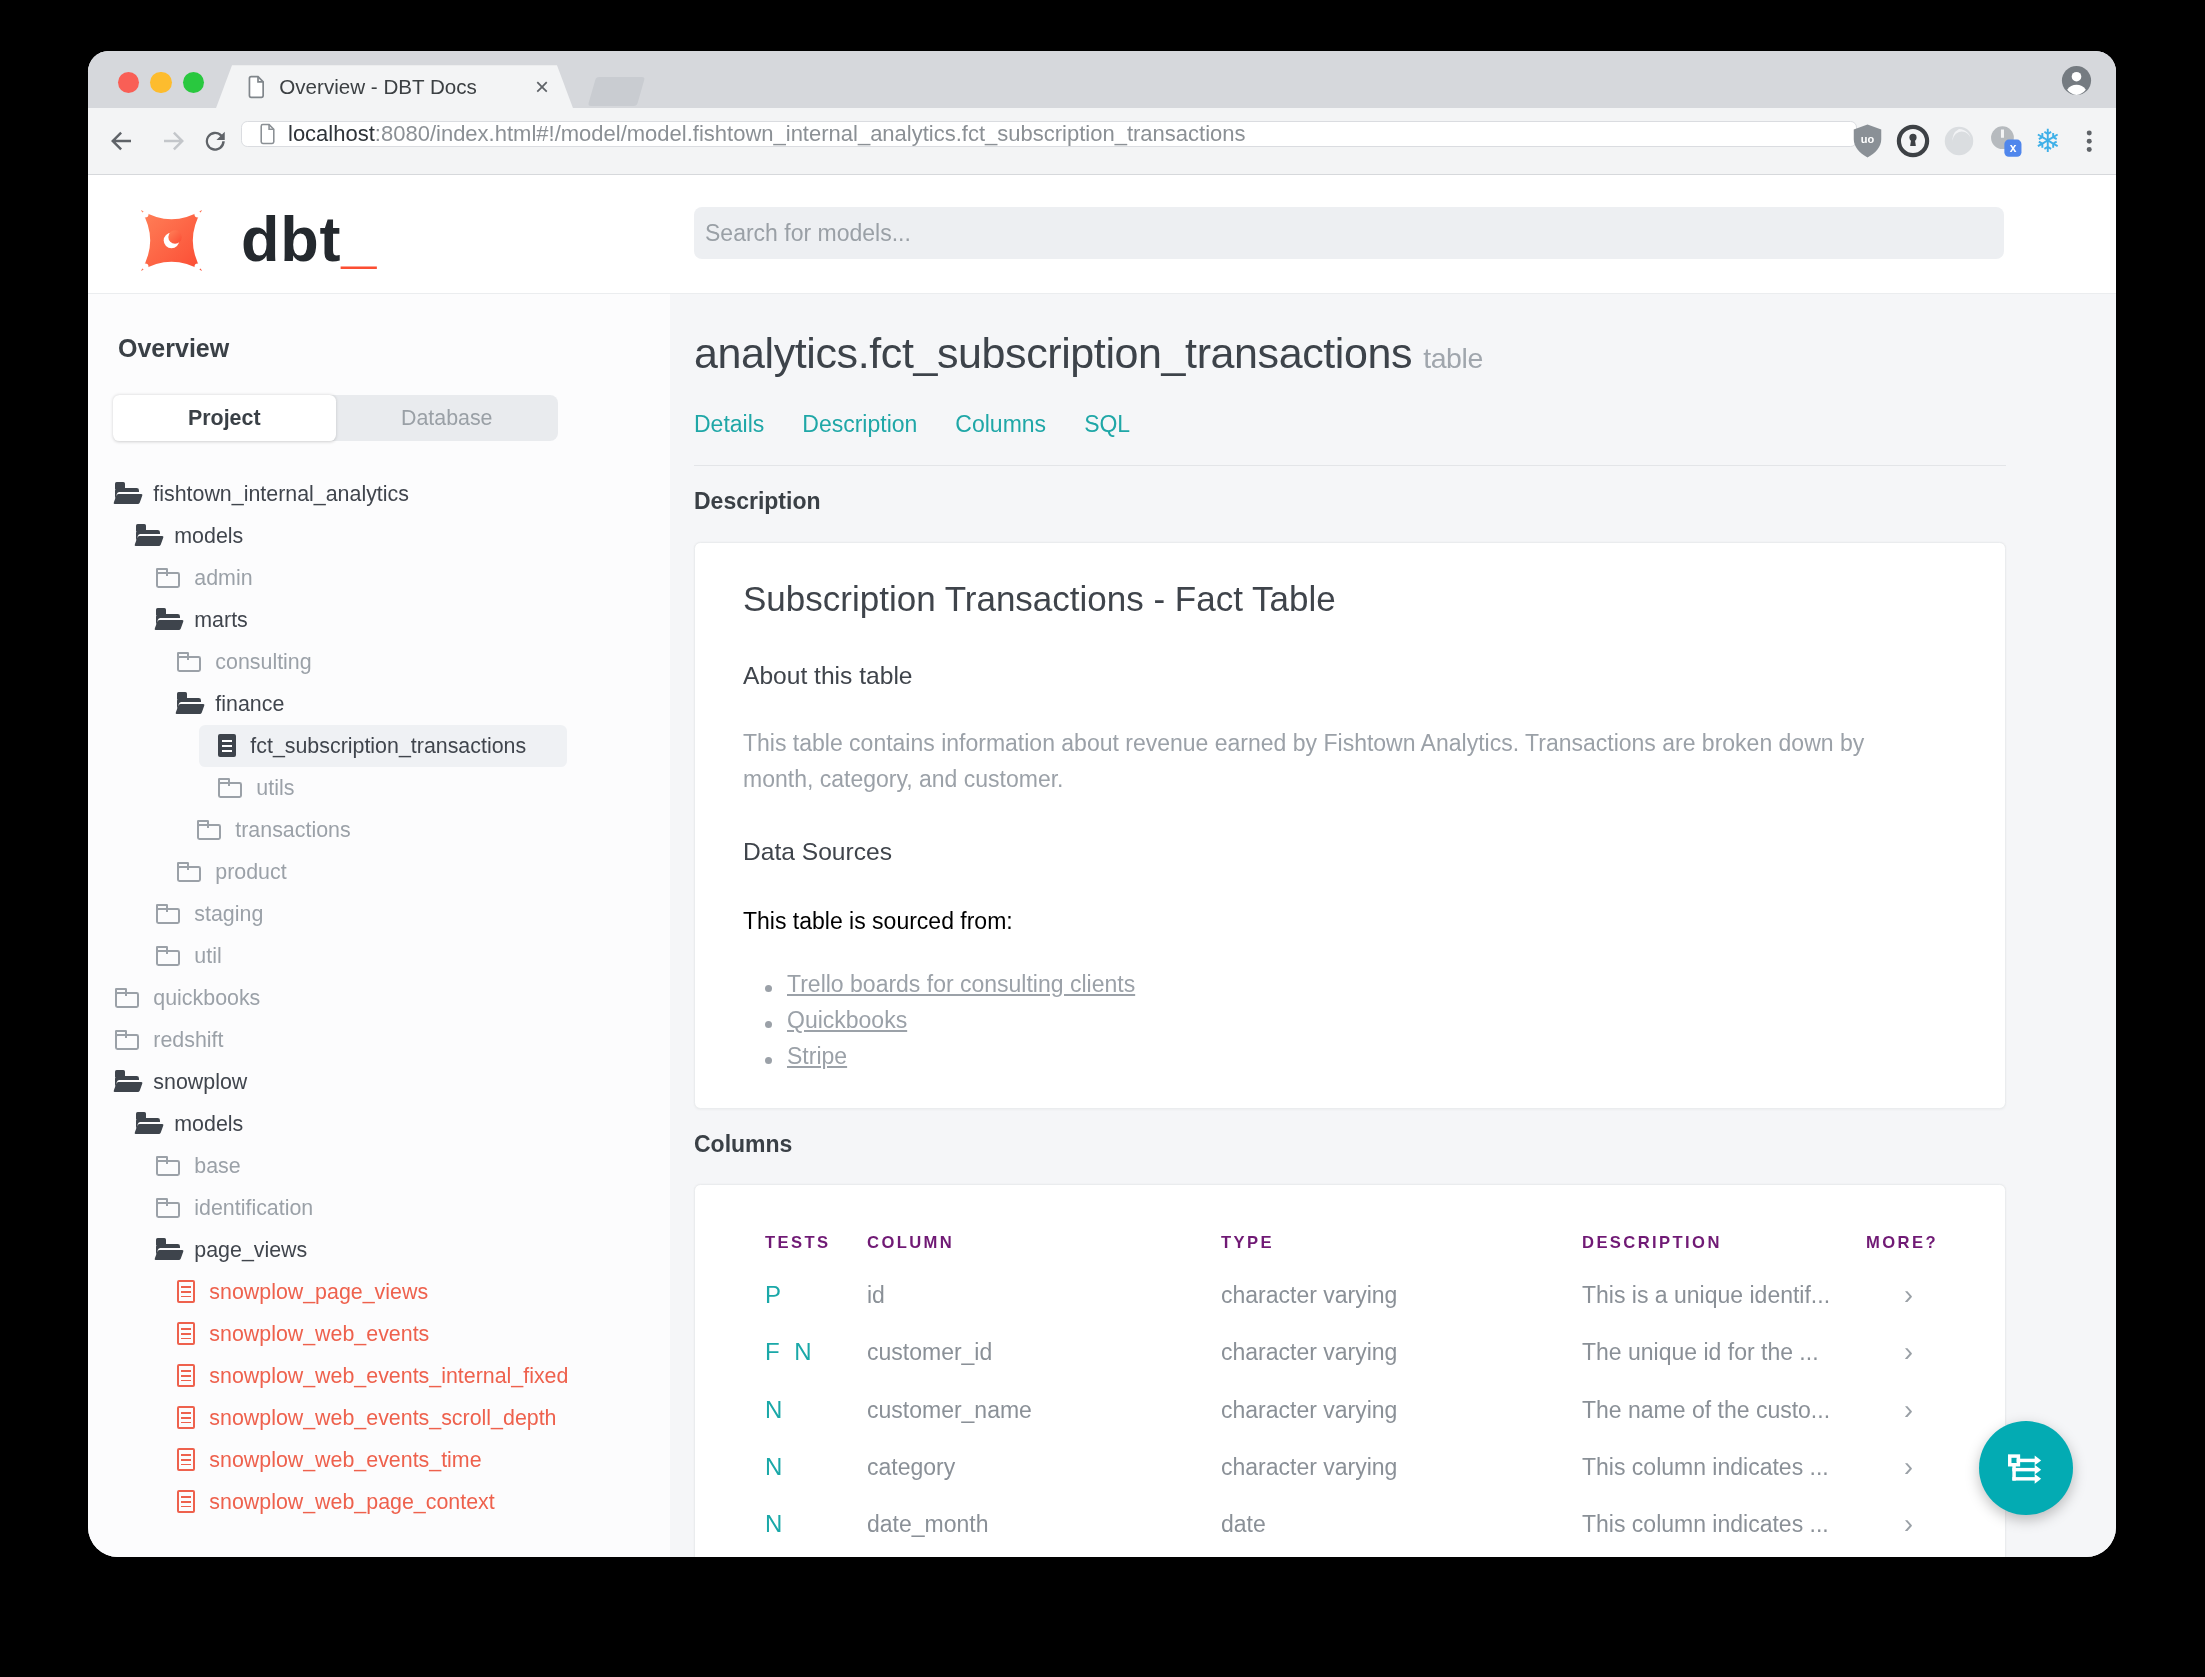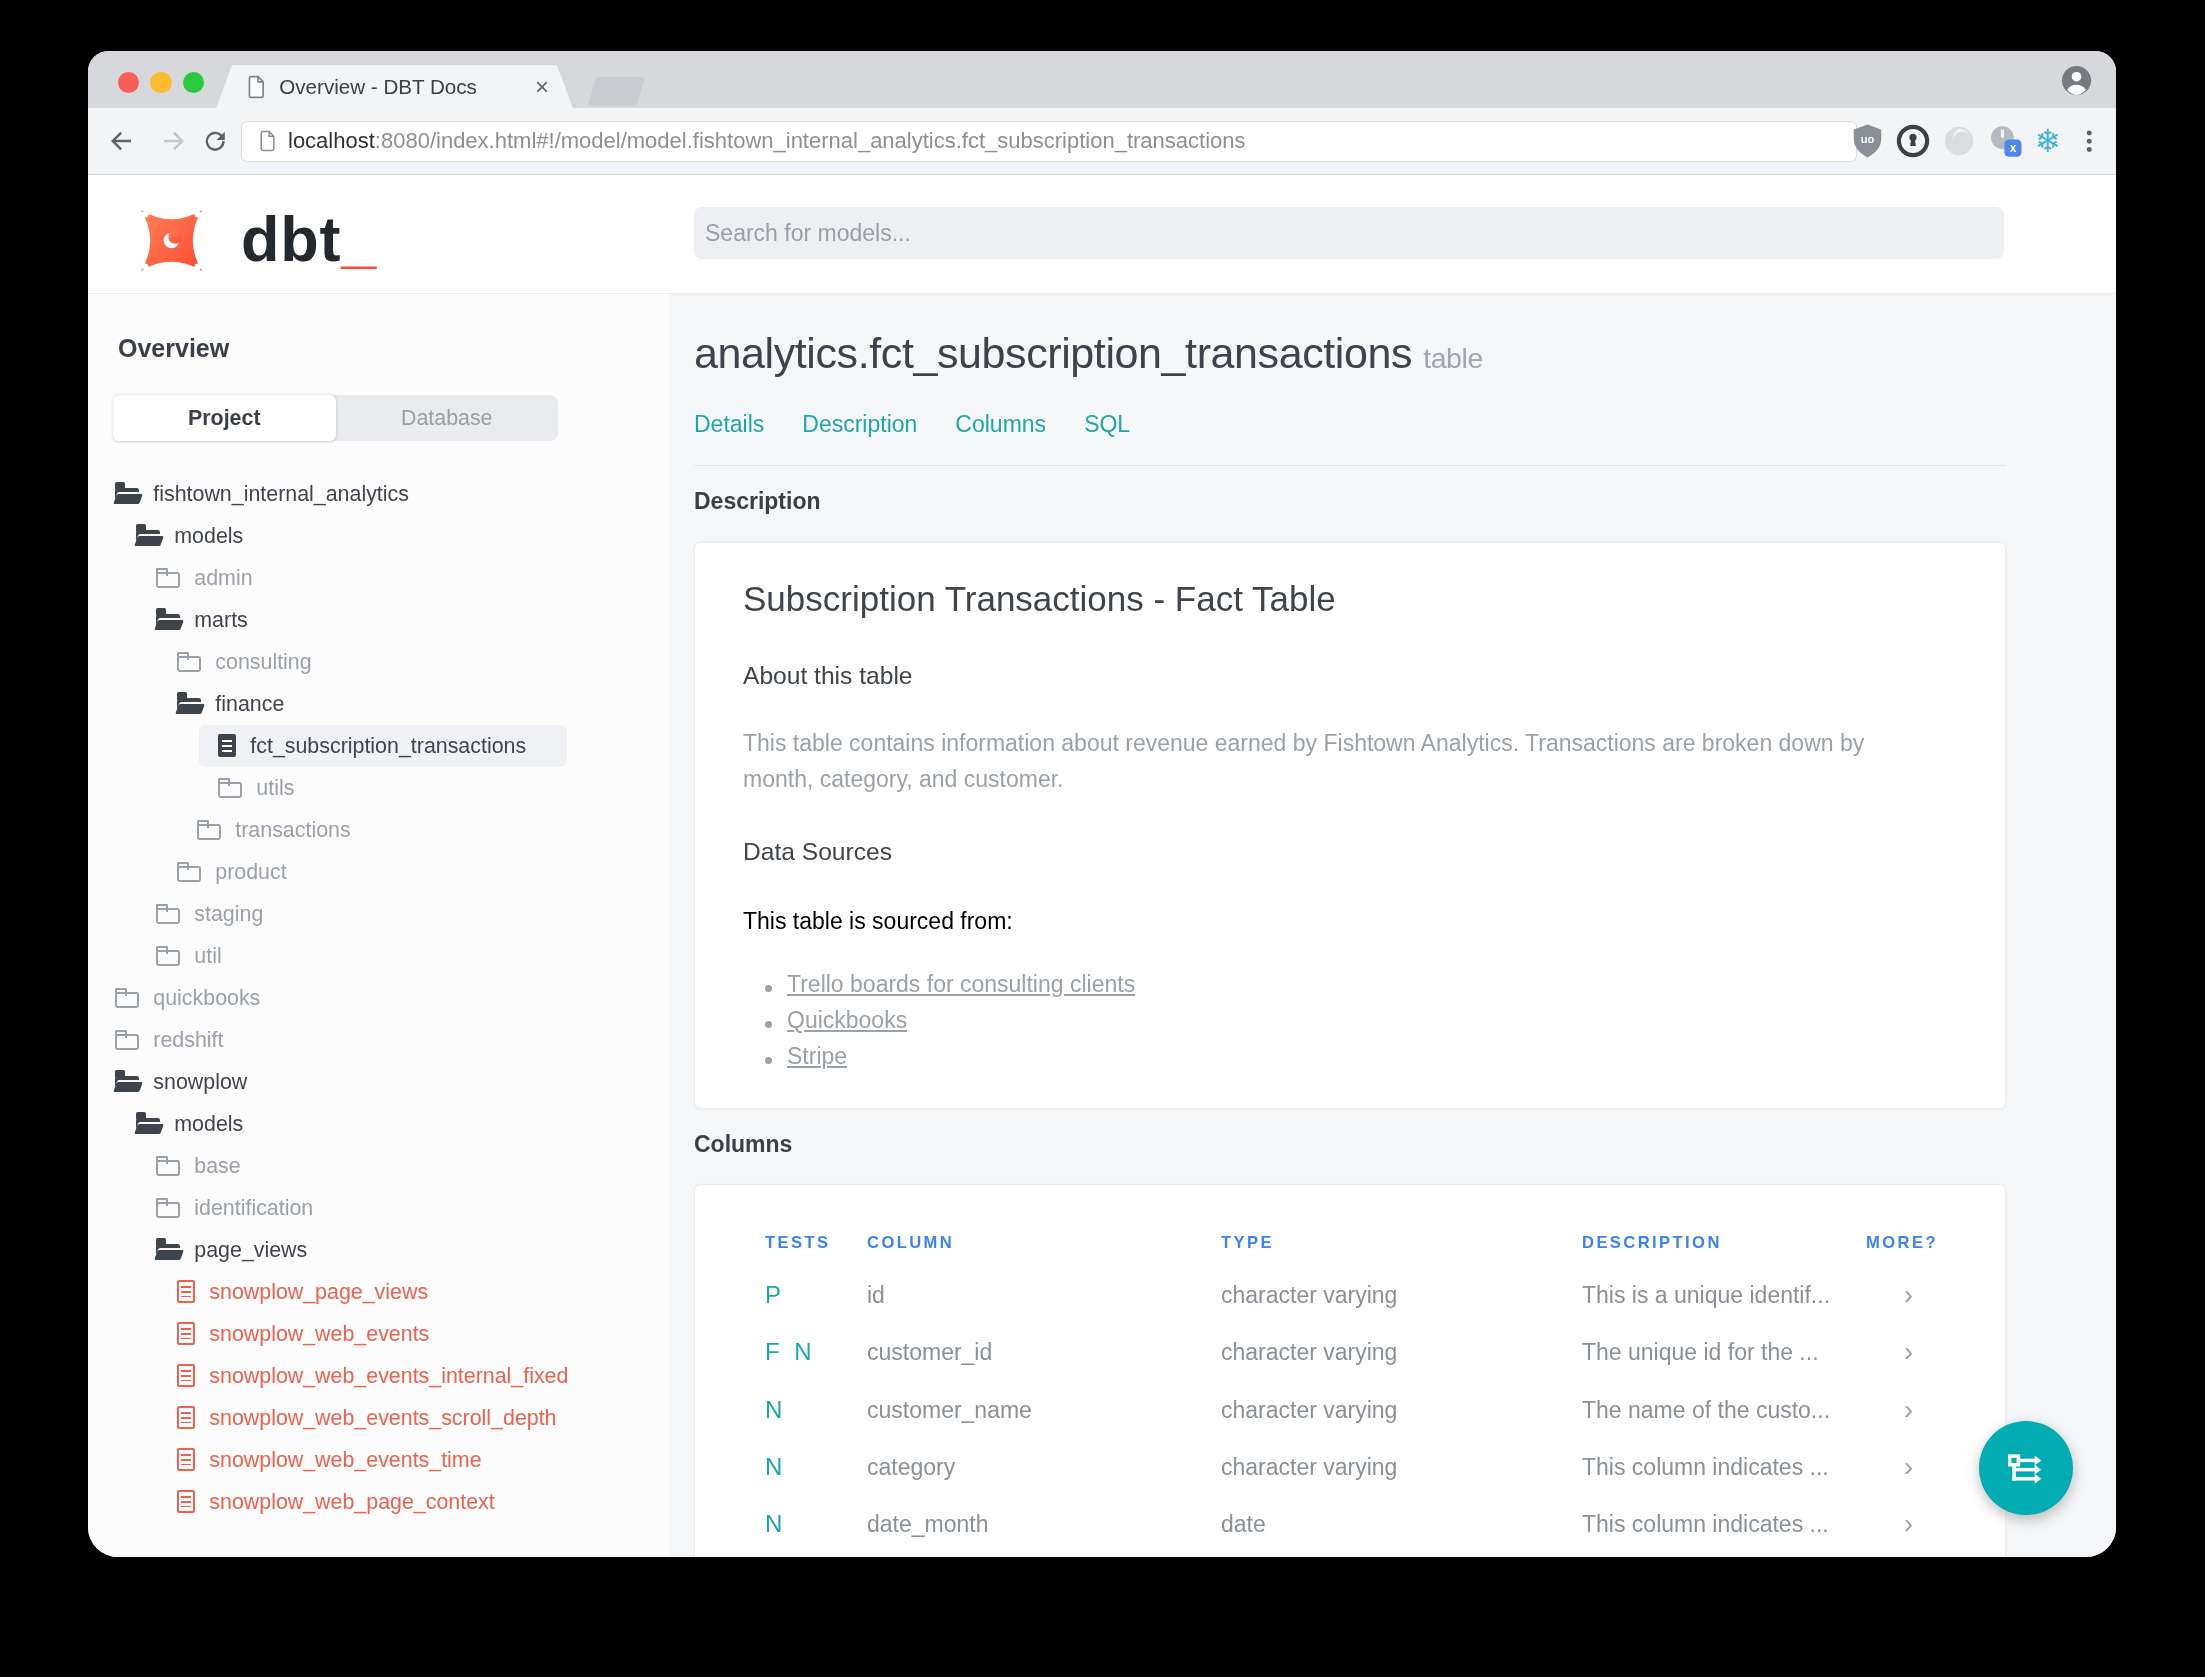--- a/index.html
+++ b/index.html
@@ -22,21 +22,21 @@
   .tab-title { font-size:20.6px; color:#3c4043; flex:1; margin-left:12.7px; white-space:nowrap; overflow:hidden; }
   .tab-close { font-size:24px; color:#5f6368; line-height:1; }
   .newtab { position:absolute; left:504px; top:26px; width:49px; height:28.5px; background:#c9ccd1;
     transform:skewX(-16deg); border-radius:3.2px; }
   .avatar { position:absolute; right:22px; top:12px; width:35px; height:35px; }
 
   
   .toolbar { position:absolute; left:0; top:57px; right:0; height:67px; background:#f3f4f5;
     border-bottom:1.6px solid #d6d8db; }
   .navbtn { position:absolute; top:17.4px; width:32px; height:32px; display:flex; align-items:center; justify-content:center; }
-  .urlbar { position:absolute; left:153px; top:12.7px; width:1616px; height:41px; background:#fff;
+  .urlbar { position:absolute; left:153px; top:12.7px; width:1616px; height:26px; background:#fff;
     border:1.6px solid #dadce0; border-radius:6.3px; display:flex; align-items:center; padding:0 16px; }
   .url-text { font-size:22px; white-space:nowrap; overflow:hidden; margin-left:11px; }
   .url-host { color:#2e3338; }
   .url-path { color:#8b9095; }
   .ext { position:absolute; top:14.3px; width:38px; height:38px; display:flex; align-items:center; justify-content:center; }
   .snow { font-size:32px; color:#3fb0e8; line-height:1; }
 
   
   .appheader { position:absolute; left:0; top:124px; right:0; height:119px; background:#fff;
     border-bottom:0.8px solid #ebedef; }
@@ -99,21 +99,21 @@
   .ds-h { position:absolute; left:48px; top:295px; font-size:24.6px; color:#3f444b; }
   .ds-p { position:absolute; left:48px; top:365px; font-size:23px; color:#000000; }
   .src-ul { position:absolute; left:70px; top:428px; list-style:none; }
   .src-ul li { font-size:23px; color:#9ba1a8; height:36px; position:relative; padding-left:22px;text-decoration:underline; }
   .src-ul li::before { content:''; position:absolute; left:0; top:13.5px; width:7.1px; height:7.1px;
     border-radius:50%; background:#9ba1a8; }
   .card2 { margin-top:26px; height:444px; }
   .tgrid { display:grid; grid-template-columns:102px 354px 361px 284px 1fr; position:absolute;
     left:70px; right:32px; }
   .thead { top:48px; }
-  .thead span { font-size:16.6px; color:#3b82f6; letter-spacing:2.4px; font-weight:bold; }
+  .thead span { font-size:16.6px; color:#701a75; letter-spacing:2.4px; font-weight:bold; }
   .trow0 { top:94px; } .trow1 { top:151px; } .trow2 { top:209px; } .trow3 { top:266px; } .trow4 { top:323px; }
   .trow span { font-size:23px; color:#8a9097; line-height:32px; white-space:nowrap; }
   .trow .tests { font-size:24px; color:#1aa8a8; letter-spacing:4px; }
   .trow .more { padding-left:38px; font-size:27px; color:#9aa0a6; }
 
   
   .fab { position:absolute; left:1891px; top:1370px; width:94px; height:94px; border-radius:50%;
     background:#03abb3; display:flex; align-items:center; justify-content:center;
     box-shadow:0 4.8px 14.3px rgba(0,0,0,.25); }
 </style>

